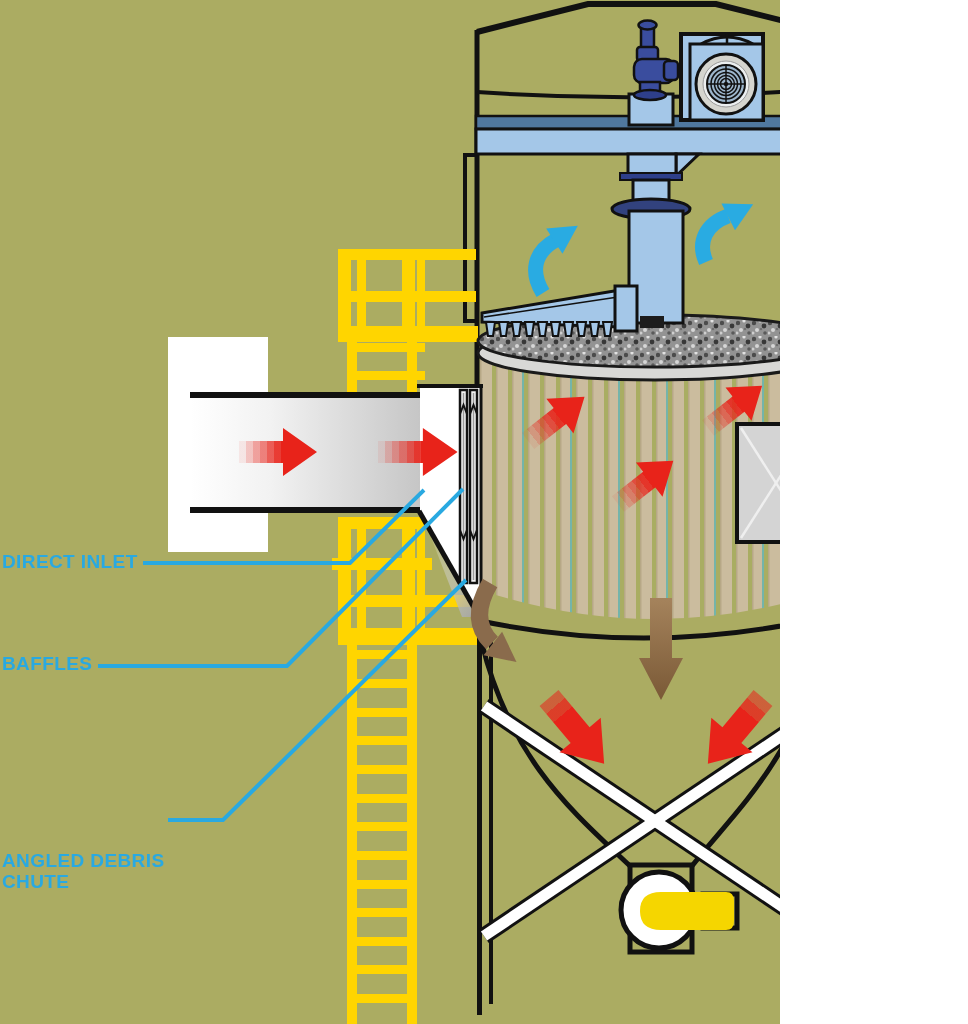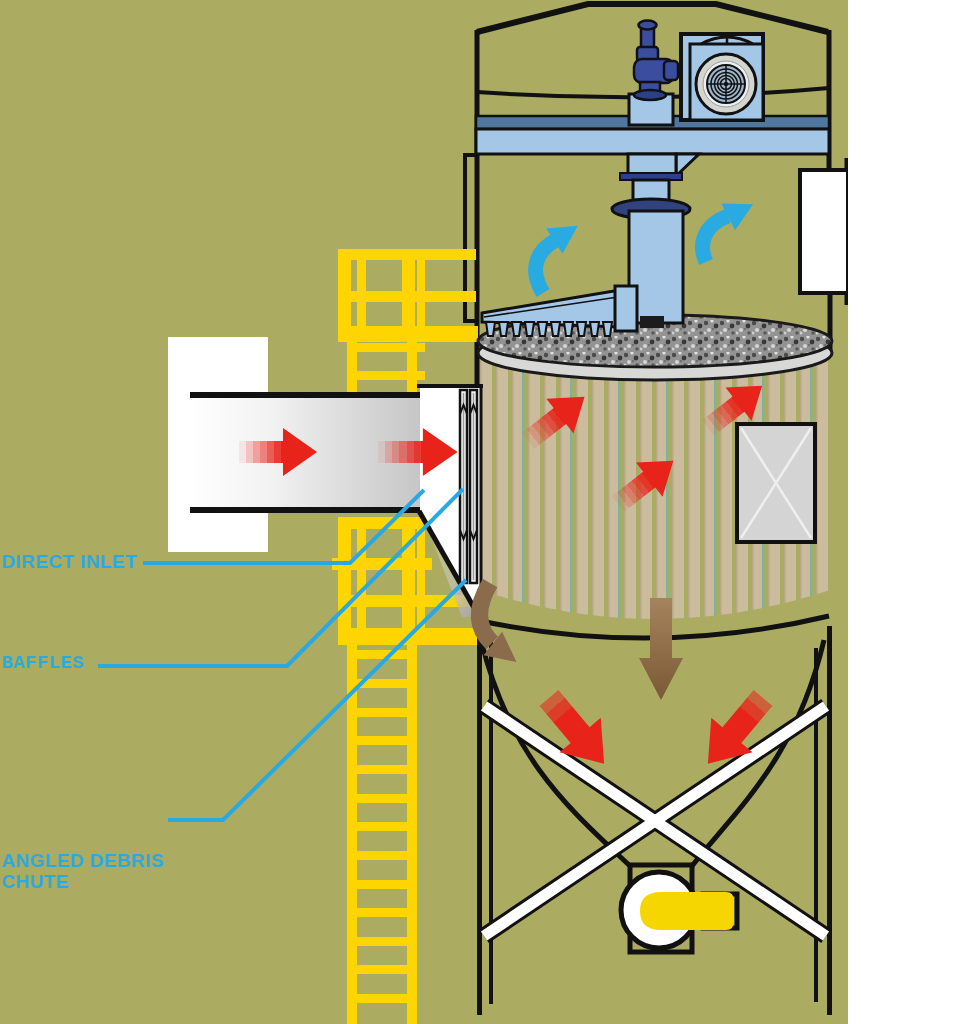--- a/index.html
+++ b/index.html
@@ -1,18 +1,18 @@
 <!DOCTYPE html>
 <html><head>
 <meta charset="utf-8">
 <style>
   html,body{margin:0;padding:0;}
   .stage{
     position:relative;
-    width:848px;height:1024px;
+    width:780px;height:1024px;
     background:#abac62;
     overflow:hidden;
     font-family:"Liberation Sans", sans-serif;
   }
   .stage svg{position:absolute;left:0;top:0;}
   .callout{
     position:absolute;
     color:#29a9e1;
     font-weight:bold;
     font-size:19px;
@@ -334,15 +334,15 @@
   </g>
 
   <g fill="none" stroke="#29a9e1" stroke-width="4">
     <polyline points="143,563 350,563 424,490"></polyline>
     <polyline points="98,666 287,666 463,489"></polyline>
     <polyline points="168,820 223,820 466,580"></polyline>
   </g>
 </svg>
 
 <div class="callout" style="left:2px; top:551px;">DIRECT INLET</div>
-<div class="callout" style="left:2px; top:653px;font-family:Liberation Mono, monospace;">BAFFLES</div>
+<div class="callout" style="left:2px; top:653px;">BAFFLES</div>
 <div class="callout wrap" style="left:2px; top:802px;">ANGLED DEBRIS CHUTE</div>
 </div>
 
 </body></html>

